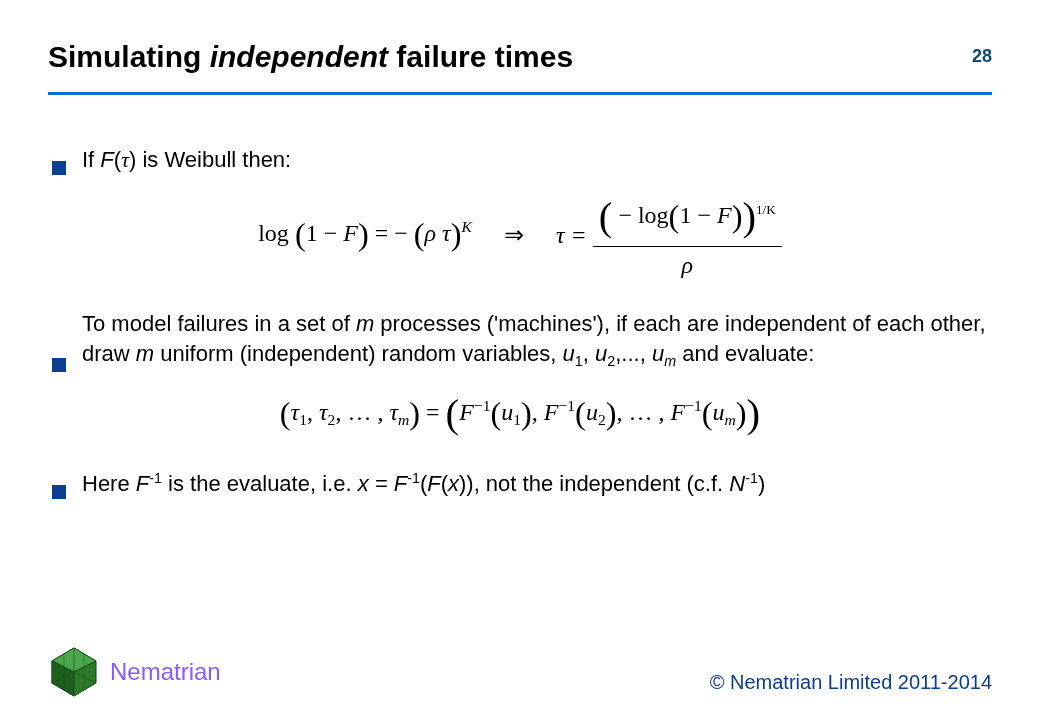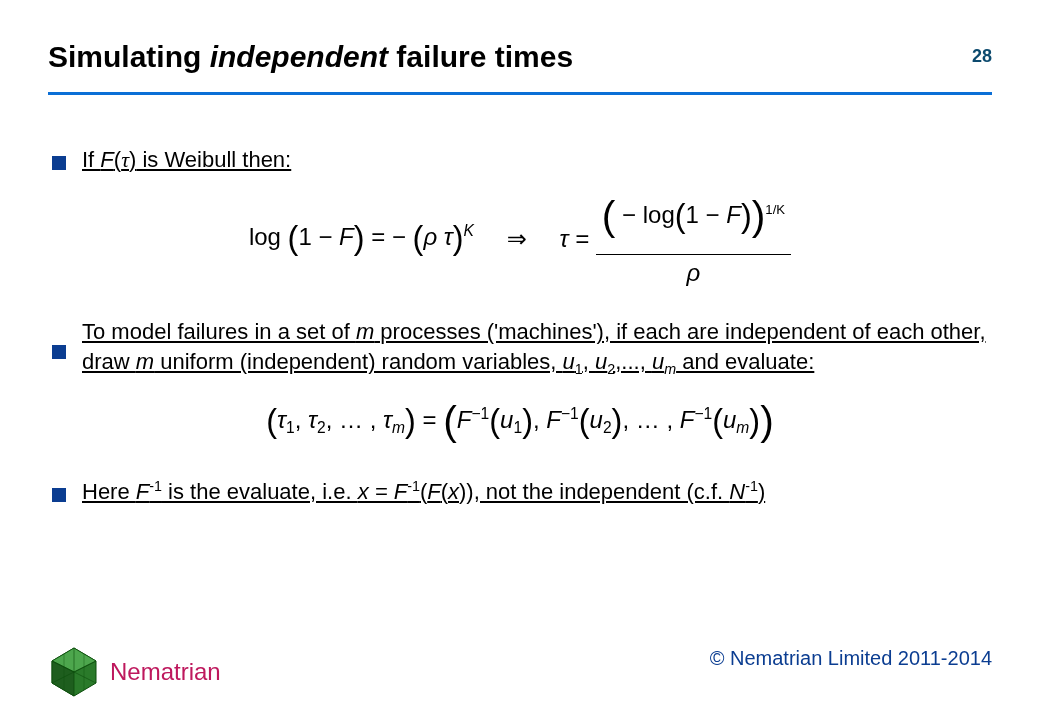--- a/index.html
+++ b/index.html
@@ -51,49 +51,48 @@
   .body {
     position: absolute;
     top: 145px;
     left: 52px;
     right: 52px;
     font-size: 22px;
     line-height: 1.35;
   }
   .bullet {
     display: flex;
-    align-items: center;
+    align-items: flex-end;
     margin-bottom: 14px;
-    text-decoration: underline;
   }
   .sq {
     width: 14px;
     height: 14px;
     background: #0b3d91;
     margin-top: 7px;
     margin-right: 16px;
     flex-shrink: 0;
   }
   .btext { flex: 1; }
   .eq {
-    font-family: Liberation Sans, sans-serif;
+    font-family: Liberation Serif, serif;
     font-size: 24px;
     text-align: center;
     margin: 4px auto 28px auto;
     color: #000;
   }
   .eq .frac {
     display: inline-block;
     vertical-align: middle;
     text-align: center;
   }
   .eq .frac .num {
     display: block;
     border-bottom: 1.3px solid #000;
-    padding: 0 6px 10px 6px;
+    padding: 0 6px 2px 6px;
   }
   .eq .frac .den {
     display: block;
     padding-top: 2px;
   }
   .eq .arrow {
     display: inline-block;
     margin: 0 26px;
     font-size: 24px;
     vertical-align: middle;
@@ -116,27 +115,27 @@
     left: 0;
     bottom: 0;
     width: 52px;
     height: 52px;
   }
   .brand {
     position: absolute;
     left: 62px;
     bottom: 12px;
     font-size: 24px;
-    color: #be185d;
+    color: #8b5cf6;
     text-align: right;
   }
   .copyright {
     position: absolute;
     right: 0;
-    bottom: 28px;
+    bottom: 4px;
     font-size: 20px;
     color: #0b3d91;
   }
 </style>
 </head>
 <body>
 
 <div class="slide">
 
   <div class="header">

